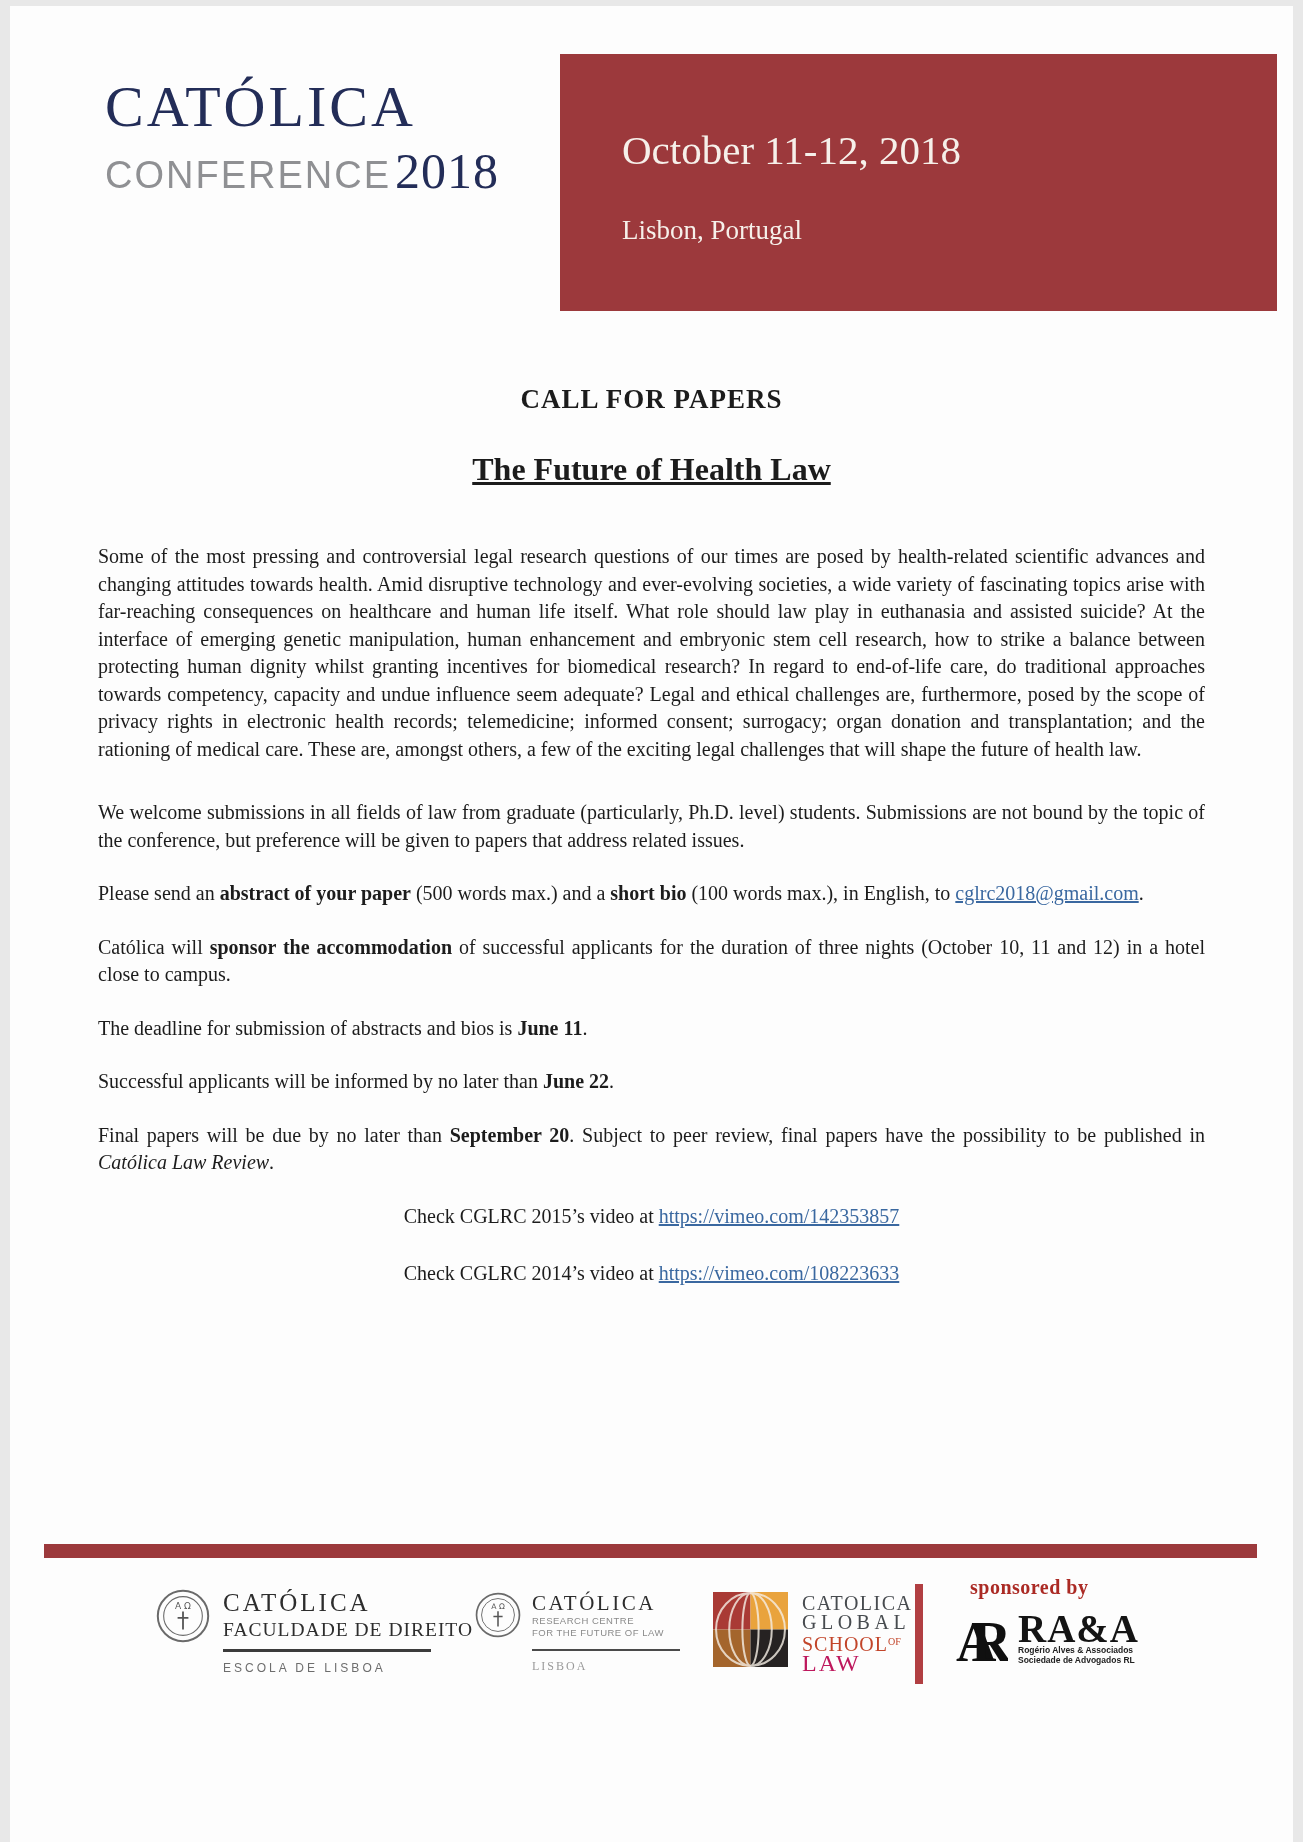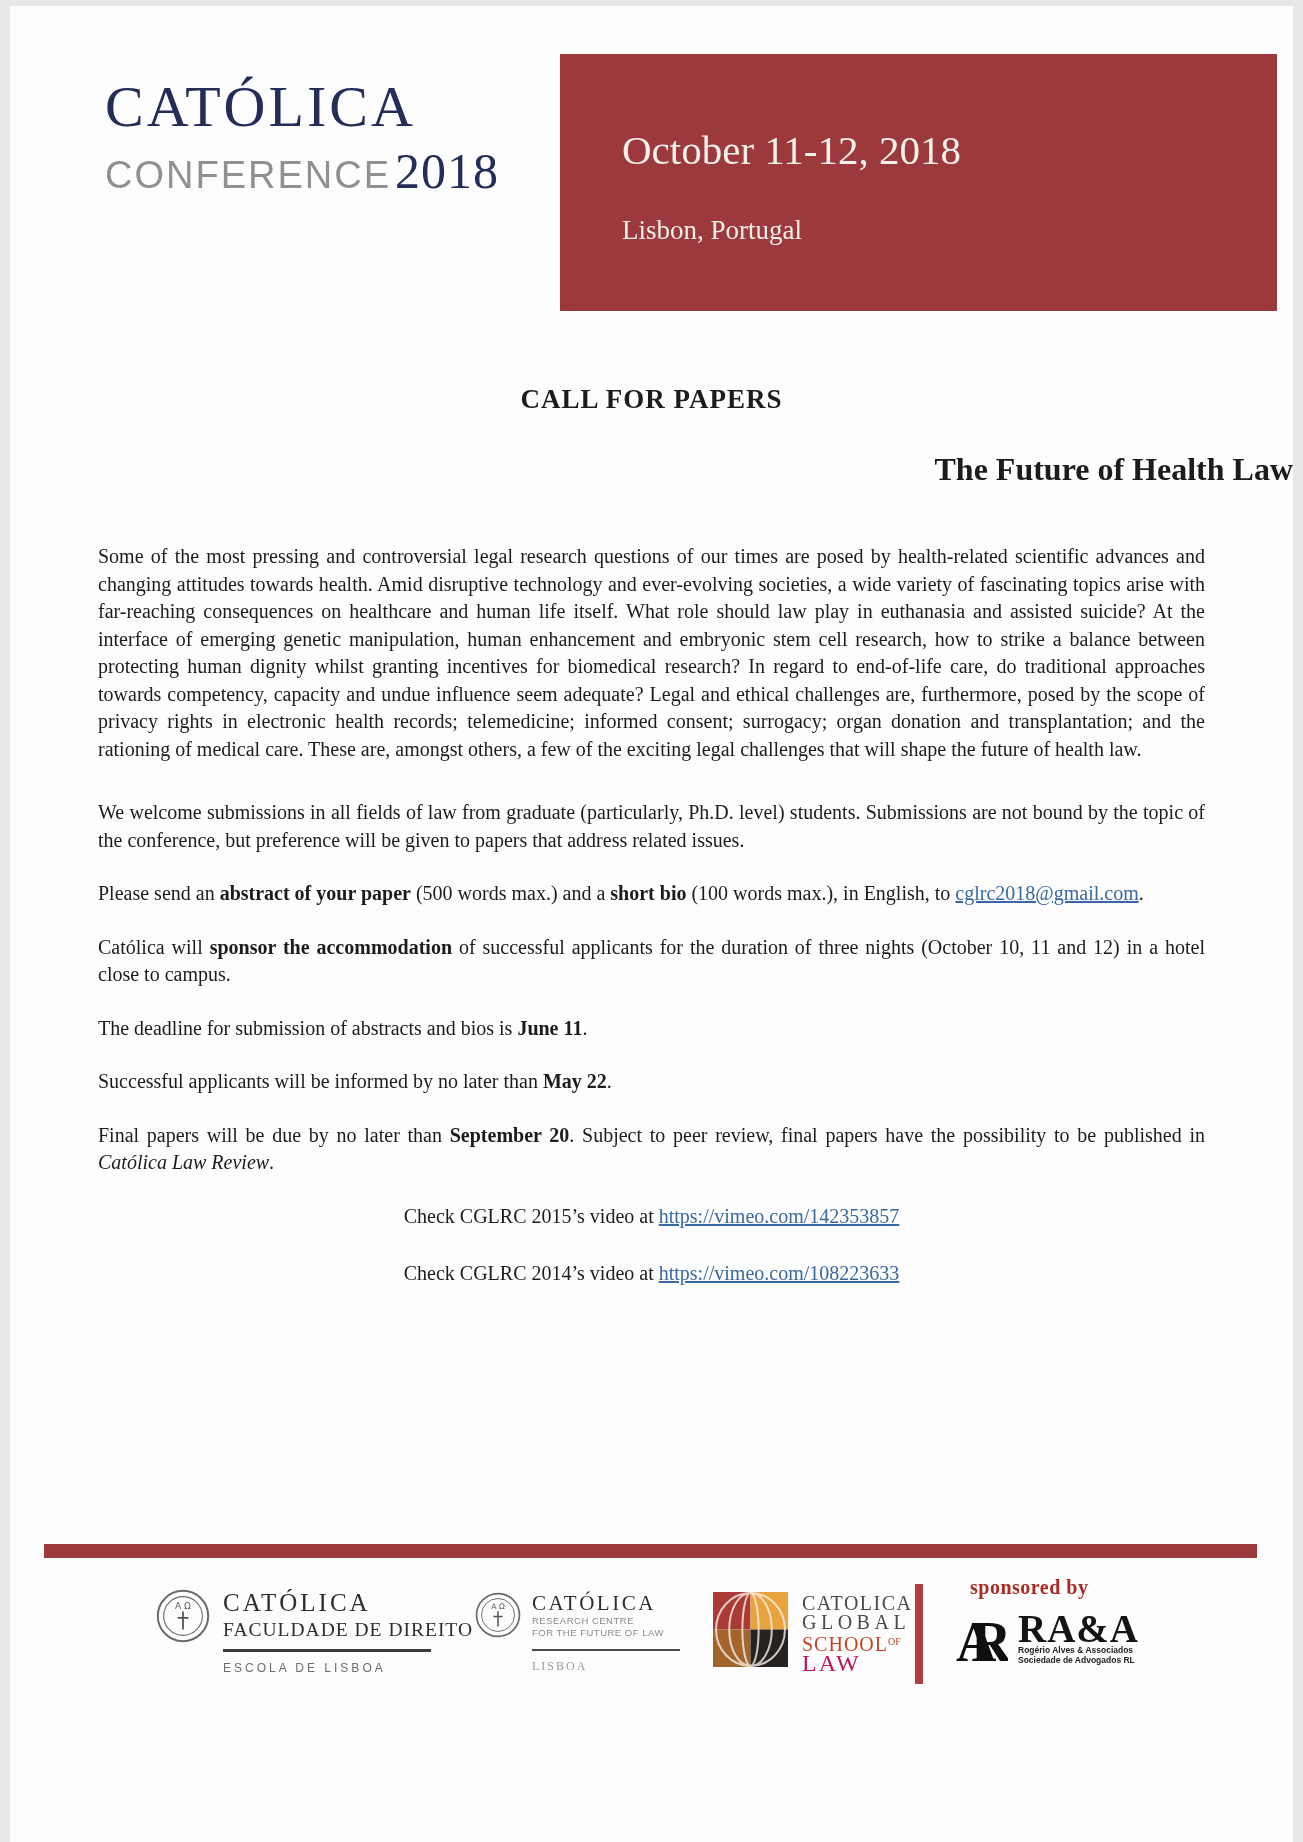--- a/index.html
+++ b/index.html
@@ -48,22 +48,22 @@
   }
   .banner-date{font-size:41px;line-height:46px;padding:73px 0 0 62px;}
   .banner-loc{font-size:27px;line-height:30px;padding:42px 0 0 62px;}
   
   .main{padding-top:378px;}
   .h-call{
     text-align:center;font-size:27px;line-height:30px;
     font-weight:bold;letter-spacing:1px;margin-bottom:37px;
   }
   .h-topic{
-    text-align:right;font-size:32px;line-height:36px;
-    font-weight:bold;margin-bottom:56px;
+    text-align:center;font-size:32px;line-height:36px;
+    font-weight:bold;margin-bottom:56px;text-decoration:underline;
   }
   .body-text{margin:0 88px;}
   .body-text p{
     font-size:20px;line-height:27.5px;
     text-align:justify;margin-bottom:26px;
   }
   .body-text p.gap-lg{margin-bottom:36px;}
   .b{font-weight:bold;}
   .i{font-style:italic;}
   .link{color:var(--link);text-decoration:underline;cursor:pointer;}
@@ -131,21 +131,21 @@
   <div class="main">
     <div class="h-call">CALL FOR PAPERS</div>
     <div class="h-topic">The Future of Health Law</div>
 
     <div class="body-text">
         <p class="gap-lg"><span>Some of the most pressing and controversial legal research questions of our times are posed by health-related scientific advances and changing attitudes towards health. Amid disruptive technology and ever-evolving societies, a wide variety of fascinating topics arise with far-reaching consequences on healthcare and human life itself. What role should law play in euthanasia and assisted suicide? At the interface of emerging genetic manipulation, human enhancement and embryonic stem cell research, how to strike a balance between protecting human dignity whilst granting incentives for biomedical research? In regard to end-of-life care, do traditional approaches towards competency, capacity and undue influence seem adequate? Legal and ethical challenges are, furthermore, posed by the scope of privacy rights in electronic health records; telemedicine; informed consent; surrogacy; organ donation and transplantation; and the rationing of medical care. These are, amongst others, a few of the exciting legal challenges that will shape the future of health law.</span></p>
         <p><span>We welcome submissions in all fields of law from graduate (particularly, Ph.D. level) students. Submissions are not bound by the topic of the conference, but preference will be given to papers that address related issues.</span></p>
         <p><span>Please send an </span><span class="b">abstract of your paper</span><span> (500 words max.) and a </span><span class="b">short bio</span><span> (100 words max.), in English, to </span><a href="#" class="link">cglrc2018@gmail.com</a><span>.</span></p>
         <p><span>Católica will </span><span class="b">sponsor the accommodation</span><span> of successful applicants for the duration of three nights (October 10, 11 and 12) in a hotel close to campus.</span></p>
         <p><span>The deadline for submission of abstracts and bios is </span><span class="b">June 11</span><span>.</span></p>
-        <p><span>Successful applicants will be informed by no later than </span><span class="b">May 22</span><span>.</span></p>
+        <p><span>Successful applicants will be informed by no later than </span><span class="b">June 22</span><span>.</span></p>
         <p><span>Final papers will be due by no later than </span><span class="b">September 20</span><span>. Subject to peer review, final papers have the possibility to be published in </span><span class="i">Católica Law Review</span><span>.</span></p>
       </div>
 
     <div class="video-links">
         <p class="video-line"><span>Check CGLRC 2015’s video at </span><a href="#" class="link">https://vimeo.com/142353857</a></p>
         <p class="video-line"><span>Check CGLRC 2014’s video at </span><a href="#" class="link">https://vimeo.com/108223633</a></p>
       </div>
   </div>
 
   <div class="footer-bar"></div>

